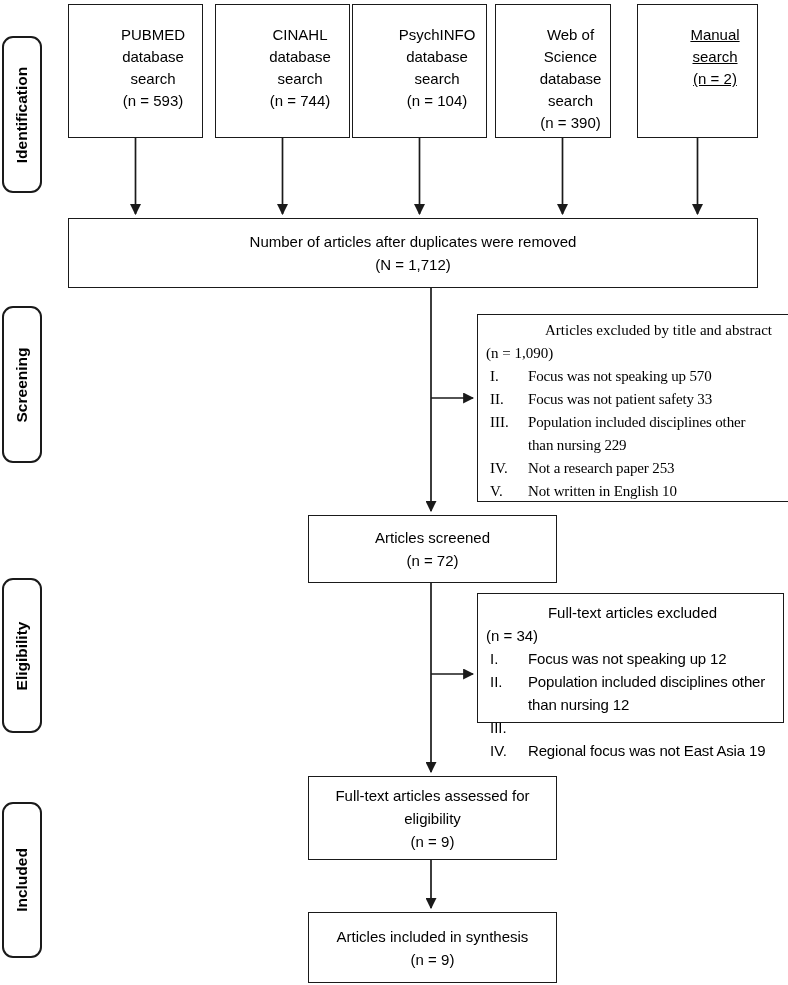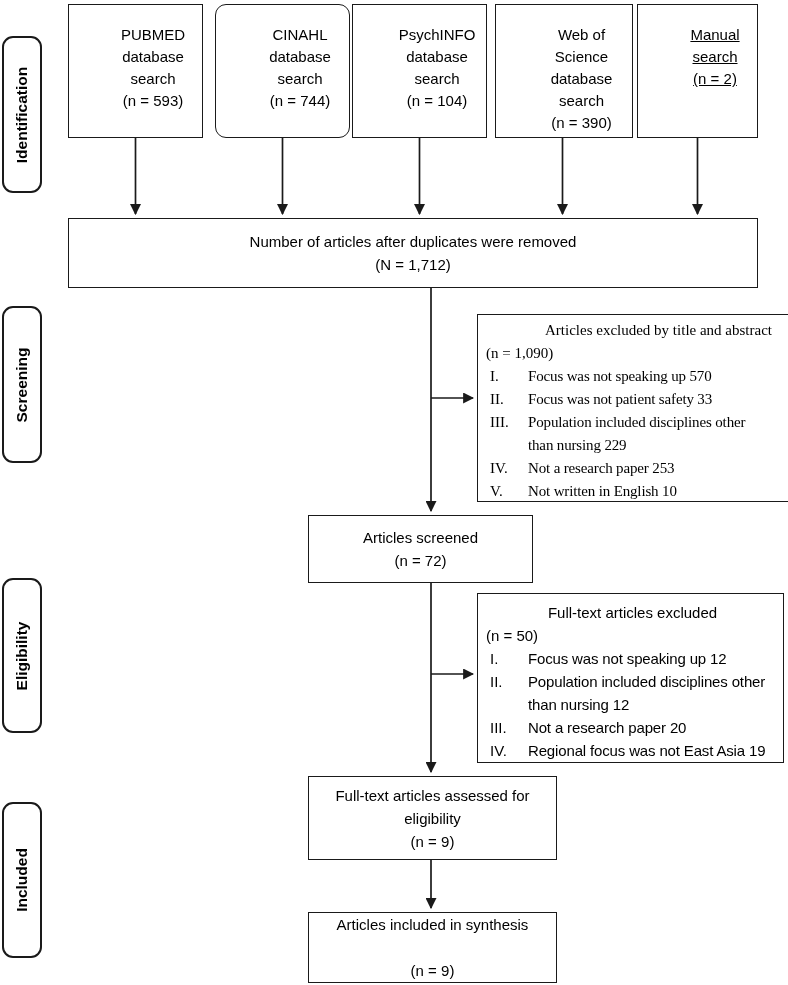--- a/index.html
+++ b/index.html
@@ -110,29 +110,29 @@
     <span>Eligibility</span>
   </div>
   <div class="stage" style="top:802px; height:156px;">
     <span>Included</span>
   </div>
 
   <div class="box src" style="left:68px;  width:135px;">PUBMED
 database
 search
 (n = 593)</div>
-  <div class="box src" style="left:215px; width:135px;border-radius:11px;">CINAHL
+  <div class="box src" style="left:215px; width:135px;">CINAHL
 database
 search
 (n = 744)</div>
   <div class="box src" style="left:352px; width:135px;">PsychINFO
 database
 search
 (n = 104)</div>
-  <div class="box src" style="left:495px; width:138px;">Web of
+  <div class="box src" style="left:495px; width:116px;">Web of
 Science
 database
 search
 (n = 390)</div>
   <div class="box src" style="left:637px; width:121px;text-decoration:underline;">Manual
 search
 (n = 2)</div>
 
   <div class="box centerbox" style="left:68px; top:218px; width:690px; height:70px;">
     <div class="txt">Number of articles after duplicates were removed</div>
@@ -158,51 +158,50 @@
     <div class="xitem">
       <span class="xnum">IV.</span>
       <span class="xtxt">Not a research paper 253</span>
     </div>
     <div class="xitem">
       <span class="xnum">V.</span>
       <span class="xtxt">Not written in English 10</span>
     </div>
   </div>
 
-  <div class="box centerbox" style="left:308px; top:515px; width:225px; height:68px;">
+  <div class="box centerbox" style="left:308px; top:515px; width:249px; height:68px;">
     <div class="txt">Articles screened</div>
     <div class="txt">(n = 72)</div>
   </div>
 
-  <div class="box listbox" style="left:477px; top:593px; width:307px; height:170px; padding-top:7px;">
+  <div class="box listbox" style="left:477px; top:593px; width:307px; height:130px; padding-top:7px;">
     <div class="ltitle">Full-text articles excluded</div>
-    <div class="lcount">(n = 50)</div>
+    <div class="lcount">(n = 34)</div>
     <div class="xitem">
       <span class="xnum">I.</span>
       <span class="xtxt">Focus was not speaking up 12</span>
     </div>
     <div class="xitem">
       <span class="xnum">II.</span>
       <span class="xtxt">Population included disciplines other
 than nursing 12</span>
     </div>
     <div class="xitem">
       <span class="xnum">III.</span>
-      <span class="xtxt">Not a research paper 20</span>
     </div>
     <div class="xitem">
       <span class="xnum">IV.</span>
       <span class="xtxt">Regional focus was not East Asia 19</span>
     </div>
   </div>
 
   <div class="box centerbox" style="left:308px; top:776px; width:249px; height:84px;">
     <div class="txt">Full-text articles assessed for
 eligibility</div>
     <div class="txt">(n = 9)</div>
   </div>
 
-  <div class="box centerbox" style="left:308px; top:912px; width:249px; height:71px;justify-content:space-between;">
+  <div class="box centerbox" style="left:308px; top:912px; width:249px; height:71px;">
     <div class="txt">Articles included in synthesis</div>
     <div class="txt">(n = 9)</div>
   </div>
 
 </div>
 
 </body></html>

